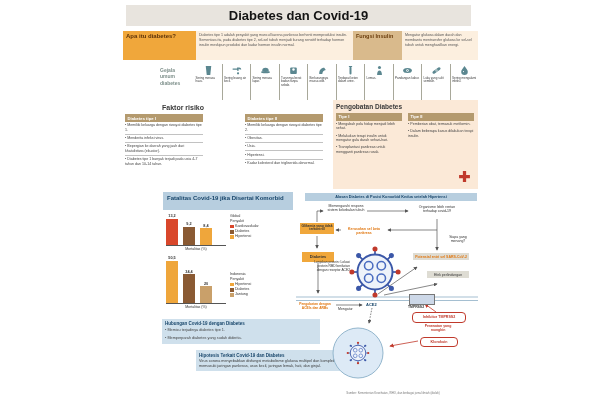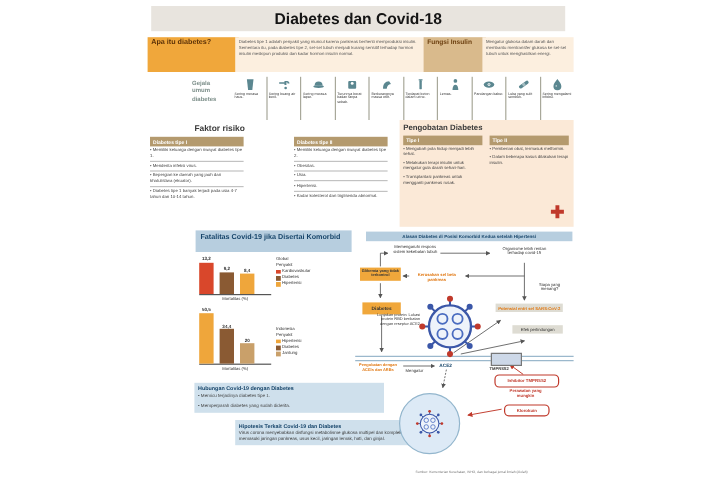--- a/index.html
+++ b/index.html
@@ -65,21 +65,21 @@
         <circle cx="31.7" cy="8.3" r="1.8" fill="#3b57a8"></circle>
         <circle cx="15.5" cy="15.5" r="3" fill="none" stroke="#4a6cc0" stroke-width="1.1"></circle>
         <circle cx="24.5" cy="15.5" r="3" fill="none" stroke="#4a6cc0" stroke-width="1.1"></circle>
         <circle cx="15.5" cy="24.5" r="3" fill="none" stroke="#4a6cc0" stroke-width="1.1"></circle>
         <circle cx="24.5" cy="24.5" r="3" fill="none" stroke="#4a6cc0" stroke-width="1.1"></circle>
       </g>
     </defs>
   </svg>
 
   <div class="abs" style="left:6px;top:5px;width:345px;height:21px;background:#e8e4de;
-              font-size:13px;font-weight:bold;color:#141414;text-align:center;line-height:21px;">Diabetes dan Covid-18</div>
+              font-size:13px;font-weight:bold;color:#141414;text-align:center;line-height:21px;">Diabetes dan Covid-19</div>
 
   <div class="abs orangebox" style="left:3px;top:31px;width:70px;height:25px;font-size:6px;padding:2px 3px;line-height:1.3;">Apa itu diabetes?</div>
   <div class="abs peach tinytxt" style="left:76px;top:31px;width:152px;height:25px;padding:2px 3px;">Diabetes tipe 1 adalah penyakit yang muncul karena pankreas berhenti memproduksi insulin. Sementara itu, pada diabetes tipe 2, sel-sel tubuh menjadi kurang sensitif terhadap hormon insulin meskipun produksi dan kadar hormon insulin normal.</div>
 
   <div class="abs" style="left:233px;top:31px;width:46px;height:25px;background:#d9ba8c;color:#6b3e0e;
               font-weight:bold;font-size:5.5px;padding:2px 3px;line-height:1.3;">Fungsi Insulin</div>
   <div class="abs peach tinytxt" style="left:282px;top:31px;width:70px;height:25px;padding:2px 3px;">Mengatur glukosa dalam darah dan membantu mentransfer glukosa ke sel-sel tubuh untuk menghasilkan energi.</div>
 
   <div class="abs" style="left:40px;top:67px;width:30px;font-size:5px;font-weight:bold;color:#7d8f8a;line-height:1.25;">Gejala umum diabetes</div>
   <div class="abs" style="left:74px;top:64px;width:284px;height:36px;display:flex;">

